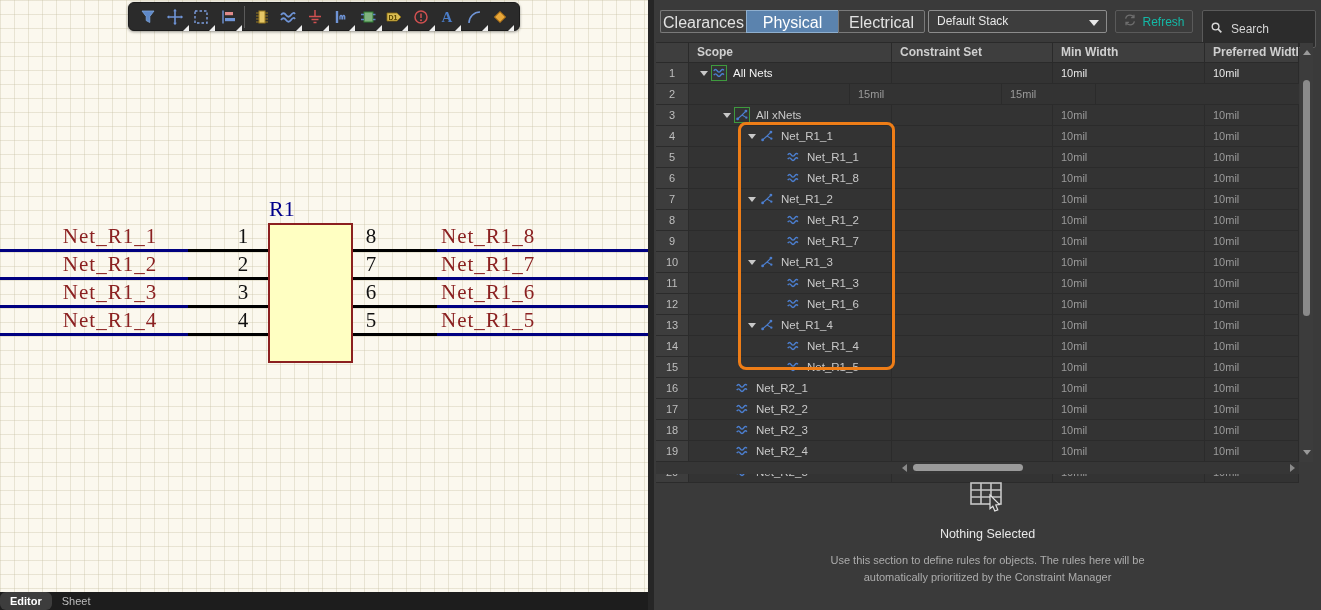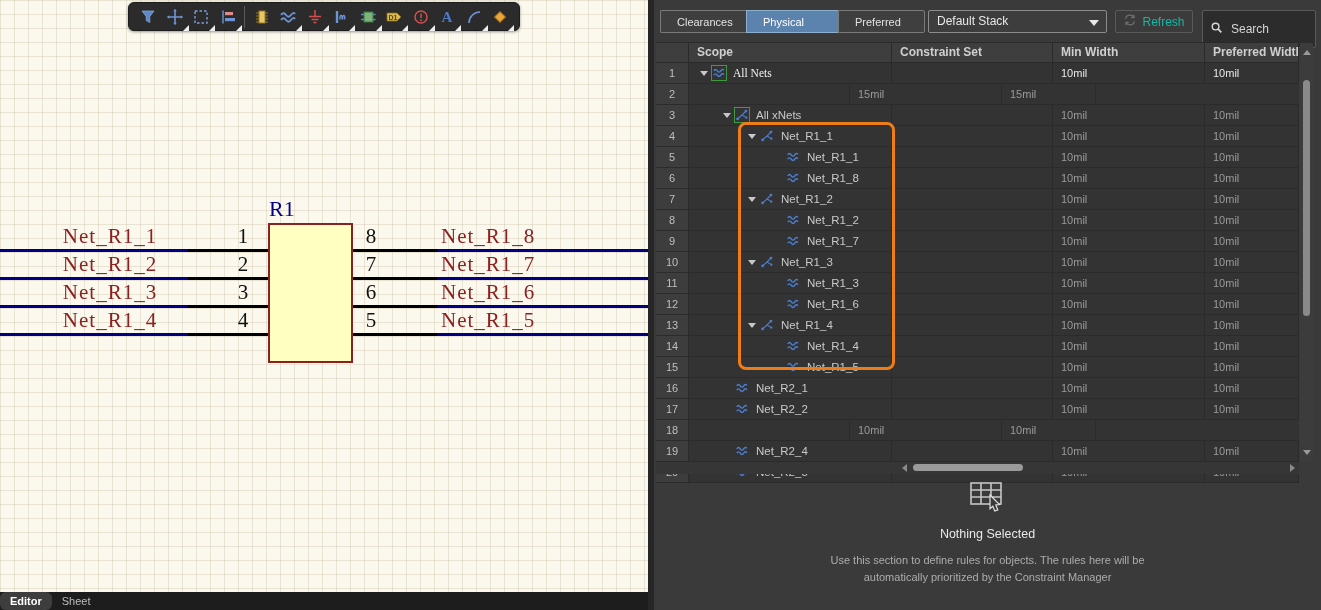--- a/index.html
+++ b/index.html
@@ -39,22 +39,22 @@
     background:#1D1D1D;display:flex;align-items:stretch;}
   .btab{padding:0 10px;font-size:11px;line-height:18px;color:#BDBDBD;cursor:default;}
   .btab.active{background:#3D3D3D;color:#FFFFFF;font-weight:bold;border-radius:6px;}
 
   
   .divider{position:absolute;left:648px;top:0;width:6px;height:610px;background:#262626;}
 
   
   .panel{position:absolute;left:654px;top:0;width:667px;height:610px;background:#3A3A3A;}
   .seg-group{position:absolute;left:6px;top:10px;display:flex;}
-  .seg{height:23px;line-height:23px;text-align:left;font-size:11px;color:#E2E2E2;
-    background:#3F3F3F;border:1px solid #7A7A7A;border-right:none;padding:0 16px;box-sizing:border-box;}
+  .seg{height:23px;line-height:23px;text-align:center;font-size:16px;color:#E2E2E2;
+    background:#3F3F3F;border:1px solid #7A7A7A;border-right:none;padding:0 2px;box-sizing:border-box;}
   .seg:first-child{border-radius:2px 0 0 2px;}
   .seg:last-child{border-right:1px solid #7A7A7A;border-radius:0 2px 2px 0;}
   .seg.active{background:#5B83AE;color:#FFFFFF;border-color:#8FAFCE;}
   .stack-dd{position:absolute;left:274px;top:10px;width:179px;height:23px;background:#3D3D3D;
     border:1px solid #8C8C8C;border-radius:2px;box-sizing:border-box;color:#E8E8E8;
     font-size:12px;line-height:21px;padding-left:8px;}
   .stack-dd .caret{position:absolute;right:7px;top:9px;width:0;height:0;
     border-left:5px solid transparent;border-right:5px solid transparent;border-top:6px solid #E8E8E8;}
   .refresh-btn{position:absolute;left:461px;top:10px;width:78px;height:23px;background:#3B3B3B;
     border:1px solid #5A5A5A;border-radius:2px;box-sizing:border-box;display:flex;
@@ -71,21 +71,21 @@
   .thead{display:flex;height:19px;background:#3E3E3E;border-bottom:1px solid #2A2A2A;font-weight:bold;}
   .th{font-size:12px;color:#CFCFCF;line-height:19px;padding-left:8px;box-sizing:border-box;
       border-right:1px solid #2A2A2A;overflow:hidden;white-space:nowrap;}
   .trow{display:flex;height:20px;background:#333333;border-bottom:1px solid #2B2B2B;}
   .td{box-sizing:border-box;border-right:1px solid #2B2B2B;overflow:hidden;white-space:nowrap;
       display:flex;align-items:center;}
   .td.num{background:#3D3D3D;color:#BFBFBF;font-size:11px;justify-content:center;}
   .c0{width:33px;}.c1{width:203px;}.c2{width:161px;}.c3{width:152px;}.c4{width:94px;}
   .scope-label{font-size:11.5px;color:#C9C9C9;margin-left:6px;}
   .milval{font-size:11px;color:#9A9A9A;padding-left:8px;}
-  .bright .scope-label{color:#F2F2F2;font-family:Liberation Serif, serif;}
+  .bright .scope-label{color:#F2F2F2;}
   .bright .milval{color:#E8E8E8;}
   .exp-slot{width:14px;display:flex;align-items:center;justify-content:center;flex:none;}
   .exp{width:0;height:0;border-left:4px solid transparent;border-right:4px solid transparent;
        border-top:5px solid #C8C8C8;}
   .tico{width:16px;height:16px;flex:none;display:flex;align-items:center;justify-content:center;box-sizing:border-box;}
   .tico.greenbox{border:1px solid #3E9A3E;}
   .spacer{flex:none;}
 
   .hl-box{position:absolute;left:84px;top:122px;width:151px;height:242px;
     border:3px solid #EE7D17;border-radius:8px;pointer-events:none;z-index:5;}
@@ -252,21 +252,21 @@
     </div>
   </div>
 
   <div class="divider"></div>
 
   <div class="panel">
 
     <div class="seg-group">
       <div class="seg" style="width:86px">Clearances</div>
       <div class="seg active" style="width:92px">Physical</div>
-      <div class="seg" style="width:87px">Preferred</div>
+      <div class="seg" style="width:87px">Electrical</div>
     </div>
 
     <div class="stack-dd">
       <span>Default Stack</span>
       <span class="caret"></span>
     </div>
 
     <div class="refresh-btn">
       <span><svg viewBox="0 0 16 16" width="14" height="14">
             <path d="M3 6.5 C3.5 4 5.5 2.5 8 2.5 C10 2.5 11.5 3.5 12.5 5" fill="none" stroke="#6E6E6E" stroke-width="1.5"></path>
@@ -657,20 +657,31 @@
             <div class="td c2"></div>
             <div class="td c3">
               <span class="milval">10mil</span>
             </div>
             <div class="td c4">
               <span class="milval">10mil</span>
             </div>
           </div>
           <div class="trow">
             <div class="td num c0">18</div>
+            <div class="td c1">
+              <span class="spacer" style="width: 31px;"></span>
+              <span class="exp-slot"></span>
+              <span class="tico">
+                <svg viewBox="0 0 16 16" width="14" height="14">
+                  <path d="M2 5.5 q2 -3 4 0 t4 0 t3.5 -0.5" fill="none" stroke="#4C7FD0" stroke-width="1.7"></path>
+                  <path d="M2 10.5 q2 -3 4 0 t4 0 t3.5 -0.5" fill="none" stroke="#4C7FD0" stroke-width="1.7"></path>
+                </svg>
+              </span>
+              <span class="scope-label">Net_R2_3</span>
+            </div>
             <div class="td c2"></div>
             <div class="td c3">
               <span class="milval">10mil</span>
             </div>
             <div class="td c4">
               <span class="milval">10mil</span>
             </div>
           </div>
           <div class="trow">
             <div class="td num c0">19</div>

